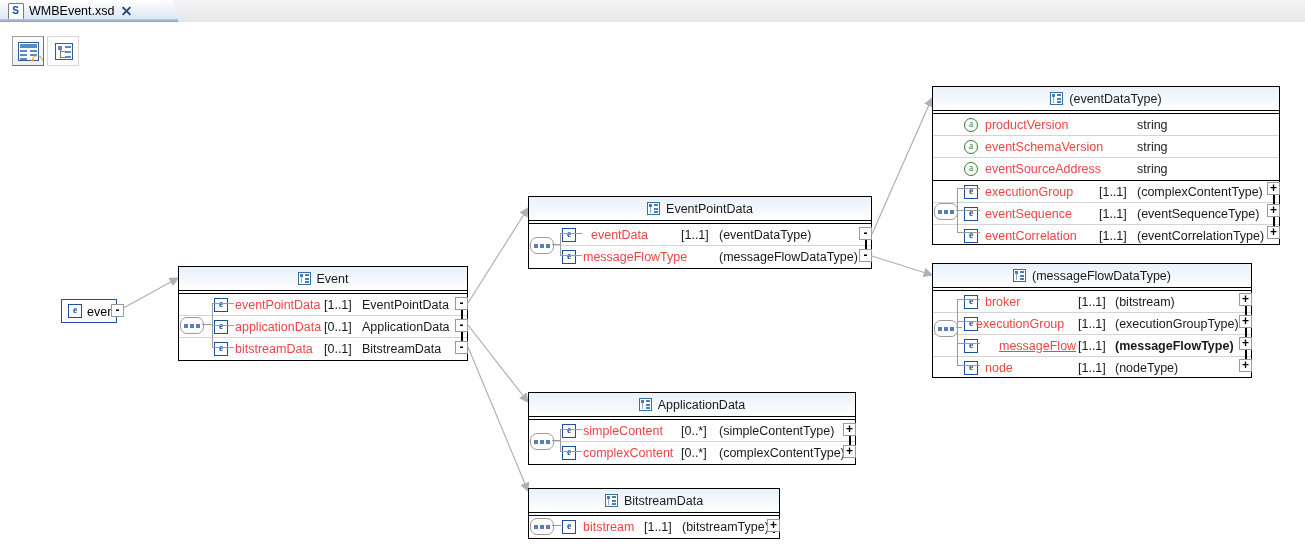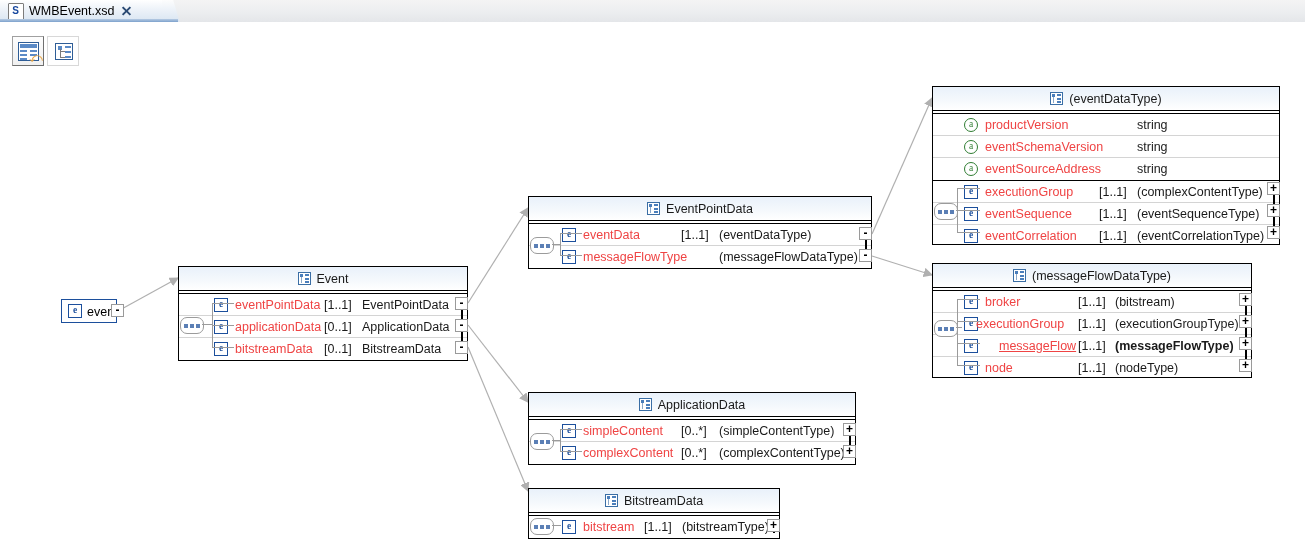--- a/index.html
+++ b/index.html
@@ -267,21 +267,21 @@
             <i class="e"></i>
           </div>
         <div class="hd-label">EventPointData</div>
       </div>
       <div class="box-hd2"></div>
       <div class="rows">
         <div class="row">
           <div class="e-ico" style="left:33px;top:4px;">
               <span>e</span>
             </div>
-          <div class="nm" style="left:54px;">eventData</div>
+          <div class="nm" style="left:62px;">eventData</div>
           <div class="card" style="left:152px;">[1..1]</div>
           <div class="ty" style="left:190px;">(eventDataType)</div>
         </div>
         <div class="row">
           <div class="e-ico" style="left:33px;top:4px;">
               <span>e</span>
             </div>
           <div class="nm" style="left:54px;">messageFlowType</div>
           <div class="card" style="left:152px;"></div>
           <div class="ty" style="left:190px;">(messageFlowDataType)</div>

